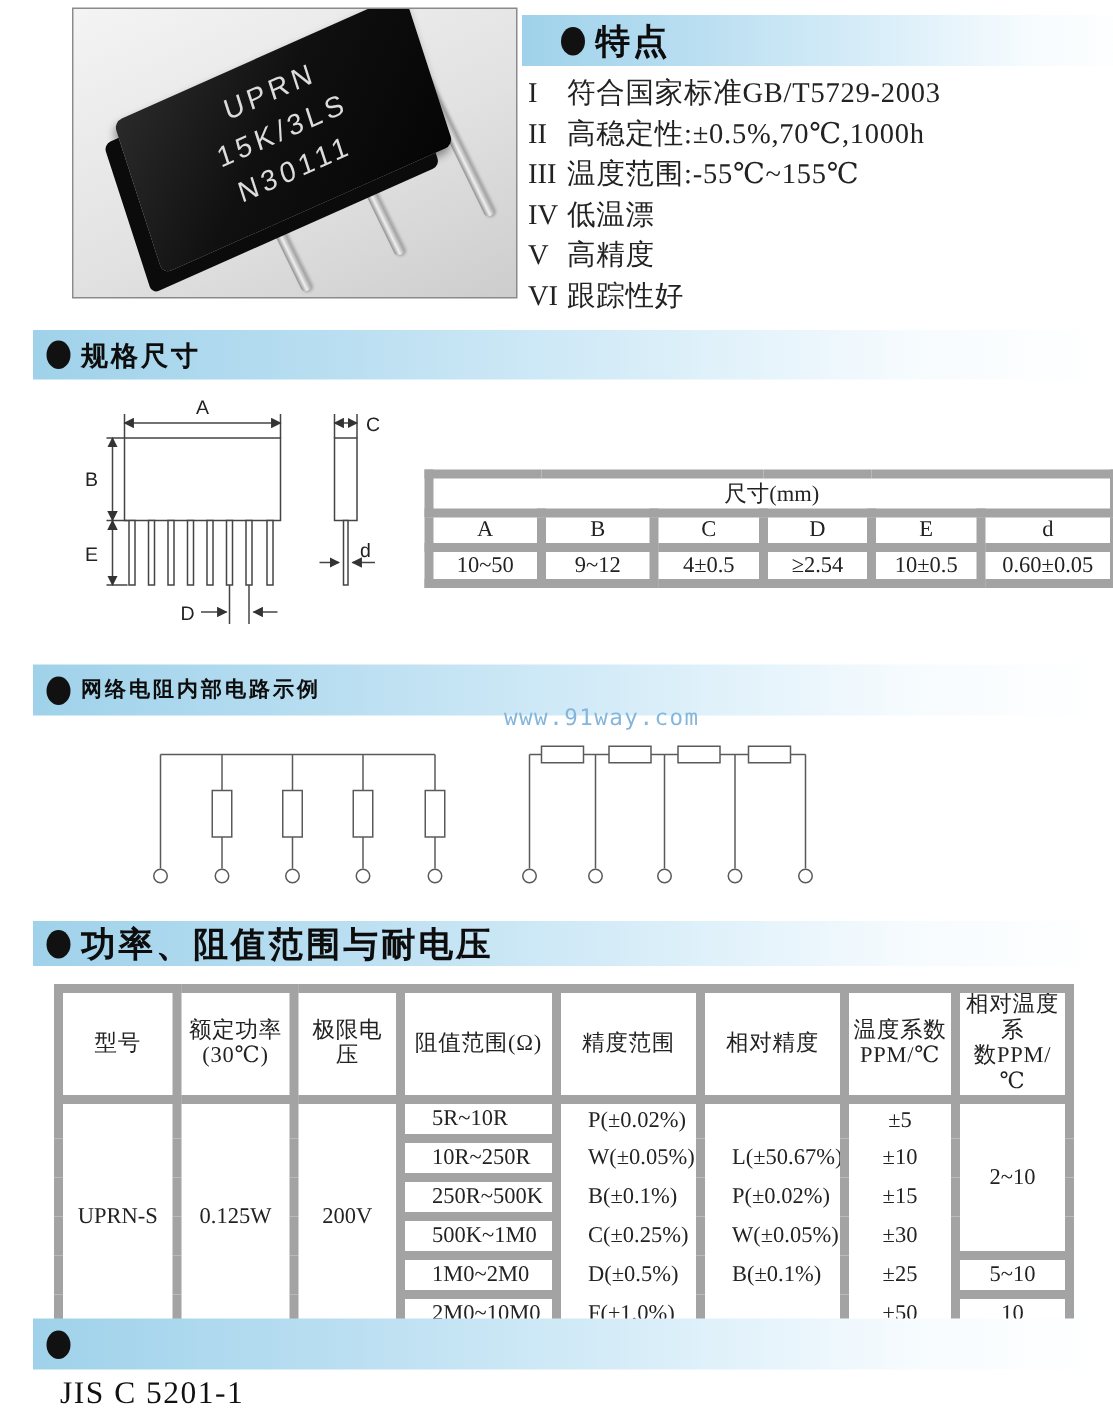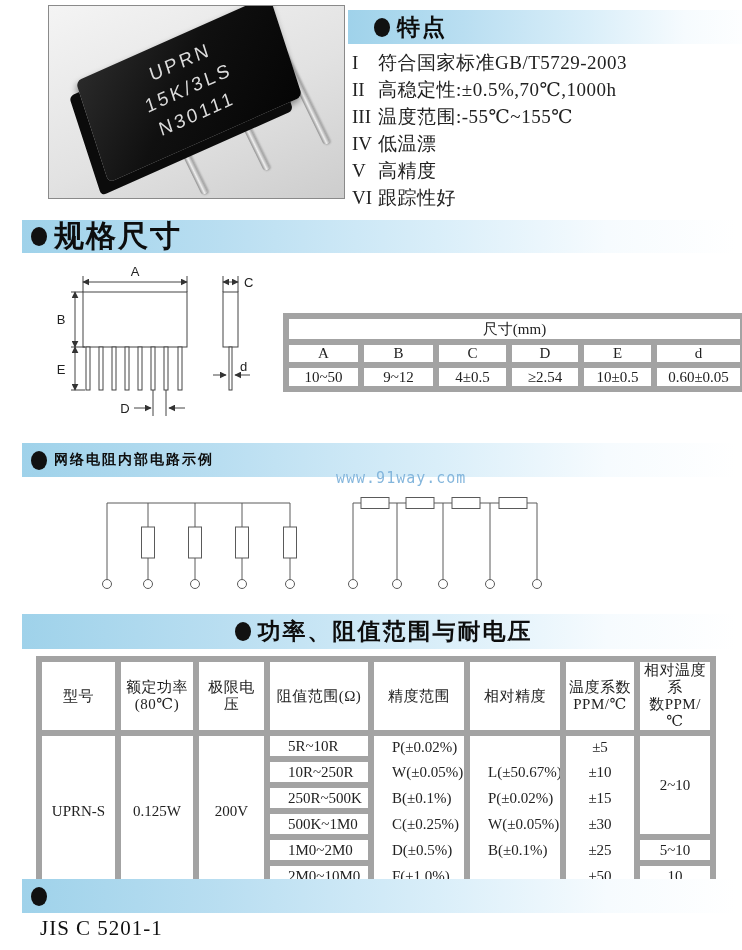--- a/index.html
+++ b/index.html
@@ -121,21 +121,21 @@
     <li>
       <span class="fnum">V</span>
       <span class="ftext">高精度</span>
       </li>
     <li>
       <span class="fnum">VI</span>
       <span class="ftext">跟踪性好</span>
       </li>
   </ul>
 
-  <div class="bar" style="left:22px; top:220px; width:714px; height:33px; font-size:30px;">
+  <div class="bar" style="left:22px; top:220px; width:714px; height:33px; font-size:18px;">
     <span class="bullet"></span>
     <span class="bar-title">规格尺寸</span>
   </div>
 
   <svg style="position:absolute; left:35px; top:260px;" width="250" height="165" viewBox="0 0 250 165">
     <defs>
       <marker id="arr" viewBox="0 0 10 10" refX="9" refY="5" markerWidth="7" markerHeight="7" orient="auto-start-reverse">
         <path d="M0,0 L10,5 L0,10 z" fill="#333"></path>
       </marker>
     </defs>
@@ -260,21 +260,21 @@
         <line x1="395" y1="10" x2="395" y2="86"></line>
       <line x1="442" y1="10" x2="442" y2="86"></line>
       <circle cx="258" cy="91" r="4.5" fill="#fff"></circle>
         <circle cx="302" cy="91" r="4.5" fill="#fff"></circle>
       <circle cx="348" cy="91" r="4.5" fill="#fff"></circle>
         <circle cx="395" cy="91" r="4.5" fill="#fff"></circle>
       <circle cx="442" cy="91" r="4.5" fill="#fff"></circle>
     </g>
   </svg>
 
-  <div class="bar" style="left:22px; top:614px; width:714px; height:35px; font-size:23px;justify-content:center;">
+  <div class="bar" style="left:22px; top:614px; width:714px; height:30px; font-size:23px;">
     <span class="bullet"></span>
     <span class="bar-title">功率、阻值范围与耐电压</span>
   </div>
 
   <table class="power">
     <colgroup>
       <col style="width:79px">
         <col style="width:78px">
         <col style="width:71px">
         <col style="width:104px">
@@ -283,21 +283,21 @@
         <col style="width:74px">
         <col style="width:76px">
     </colgroup>
     <thead>
       <tr>
         <th>
             <span class="th-line">型号</span>
           </th>
         <th>
           <span class="th-line">额定功率</span>
-          <span class="th-line">(80℃)</span>
+          <span class="th-line">(30℃)</span>
           </th>
         <th>
             <span class="th-line">极限电压</span>
           </th>
         <th>
             <span class="th-line">阻值范围(Ω)</span>
           </th>
         <th>
             <span class="th-line">精度范围</span>
           </th>

